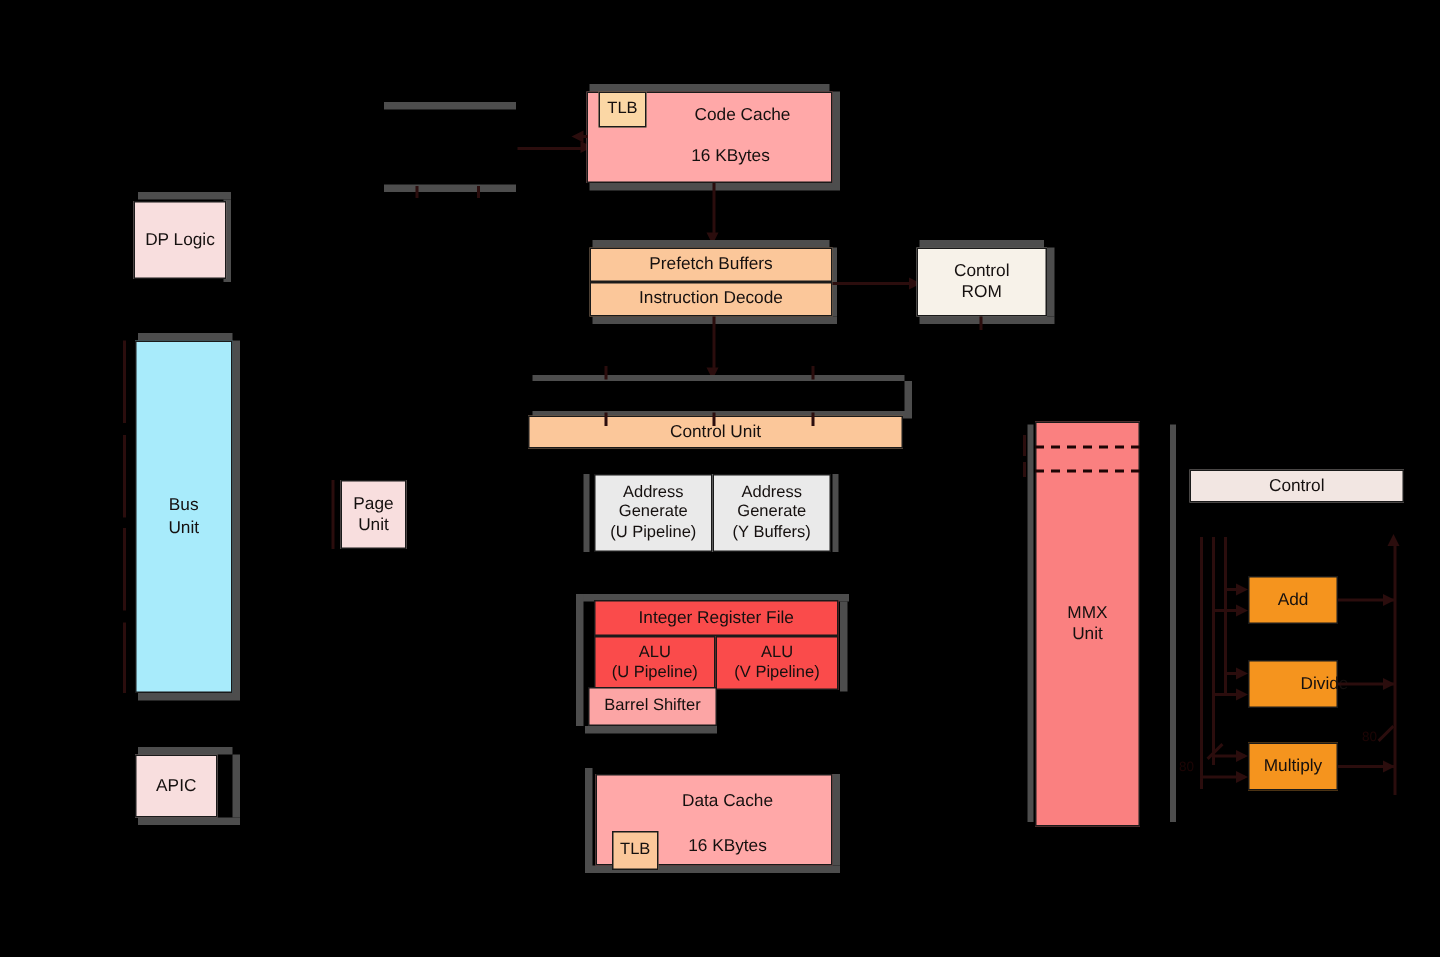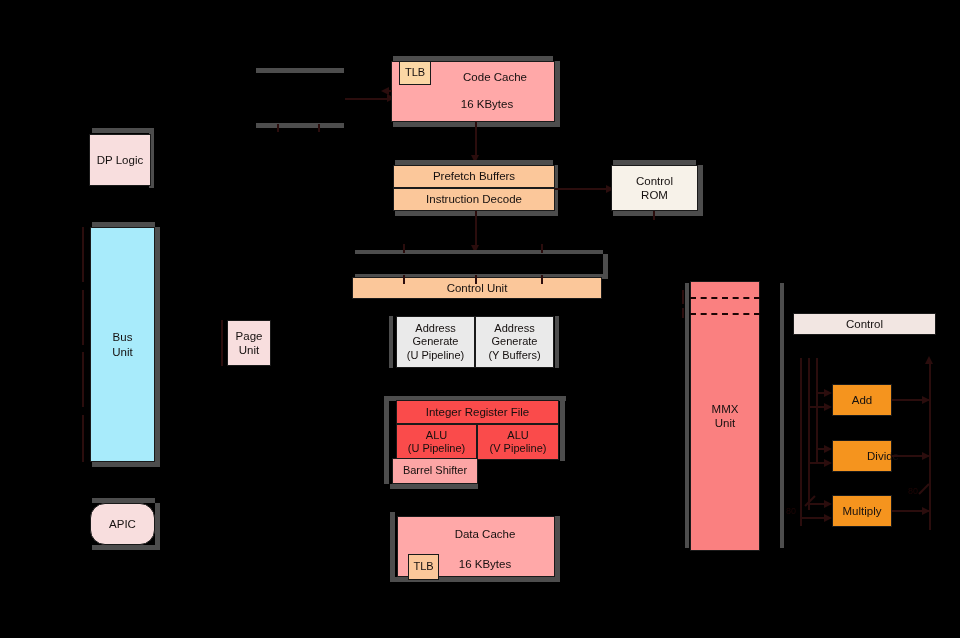--- a/index.html
+++ b/index.html
@@ -139,21 +139,21 @@
     <span>ALU</span>
     <span>(V Pipeline)</span>
   </div>
   <div class="blk" style="left:392px;top:458px;width:86px;height:26px;background:#fca5a5;font-size:11px;">
     <span>Barrel Shifter</span>
   </div>
 
   <div class="shadow" style="left:92px;top:498px;width:63px;height:5px;"></div>
   <div class="shadow" style="left:92px;top:545px;width:68px;height:5px;"></div>
   <div class="shadow" style="left:155px;top:503px;width:5px;height:42px;"></div>
-  <div class="blk" style="left:90px;top:503px;width:65px;height:42px;background:#F8DEDE;font-size:11.5px;border-radius:15px;">
+  <div class="blk" style="left:90px;top:503px;width:55px;height:42px;background:#F8DEDE;font-size:11.5px;">
     <span>APIC</span>
   </div>
 
   <div class="shadow" style="left:390px;top:512px;width:5px;height:70px;"></div>
   <div class="shadow" style="left:394px;top:577px;width:166px;height:5px;"></div>
   <div class="shadow" style="left:555px;top:516px;width:5px;height:61px;"></div>
   <div class="blk" style="left:397px;top:516px;width:158px;height:61px;background:#FFA8A8;font-size:11.5px;justify-content:flex-start;padding-top:10px;">
     <span style="margin-left:18px;">Data Cache</span>
     <span style="margin-top:16px;margin-left:18px;">16 KBytes</span>
   </div>

